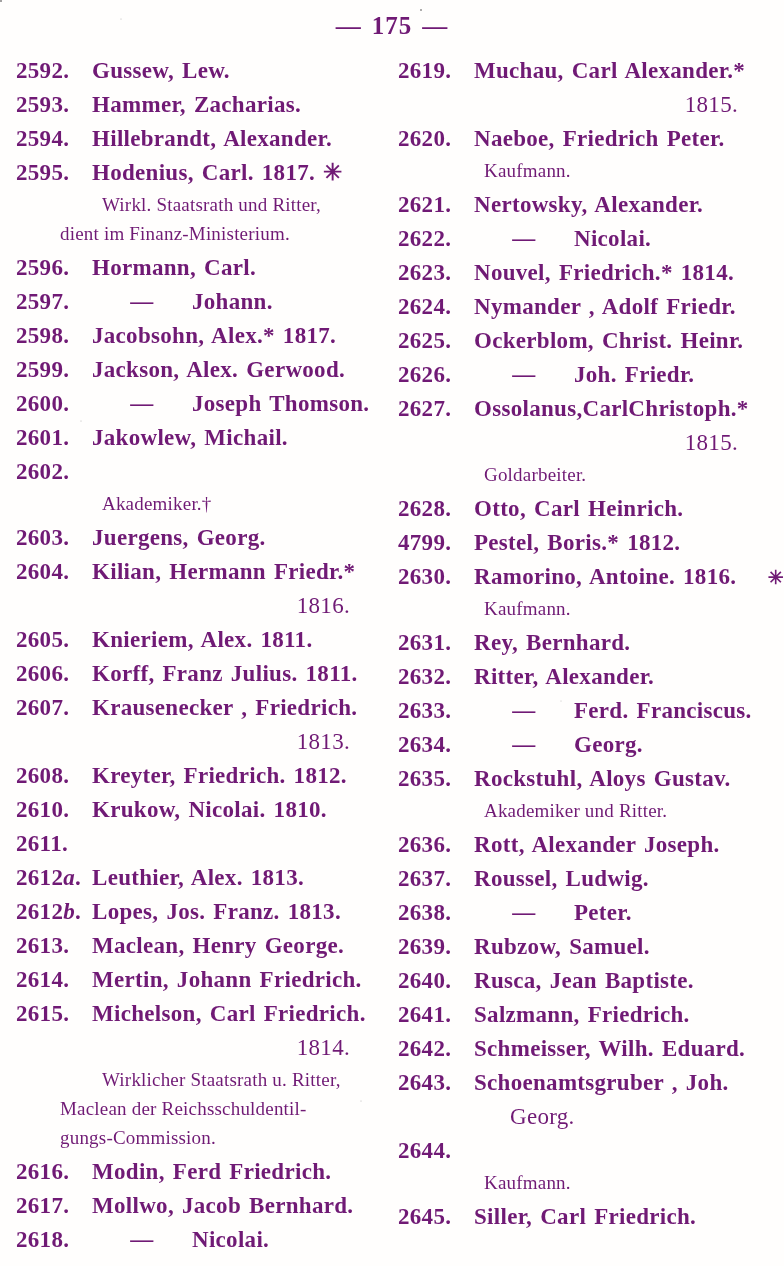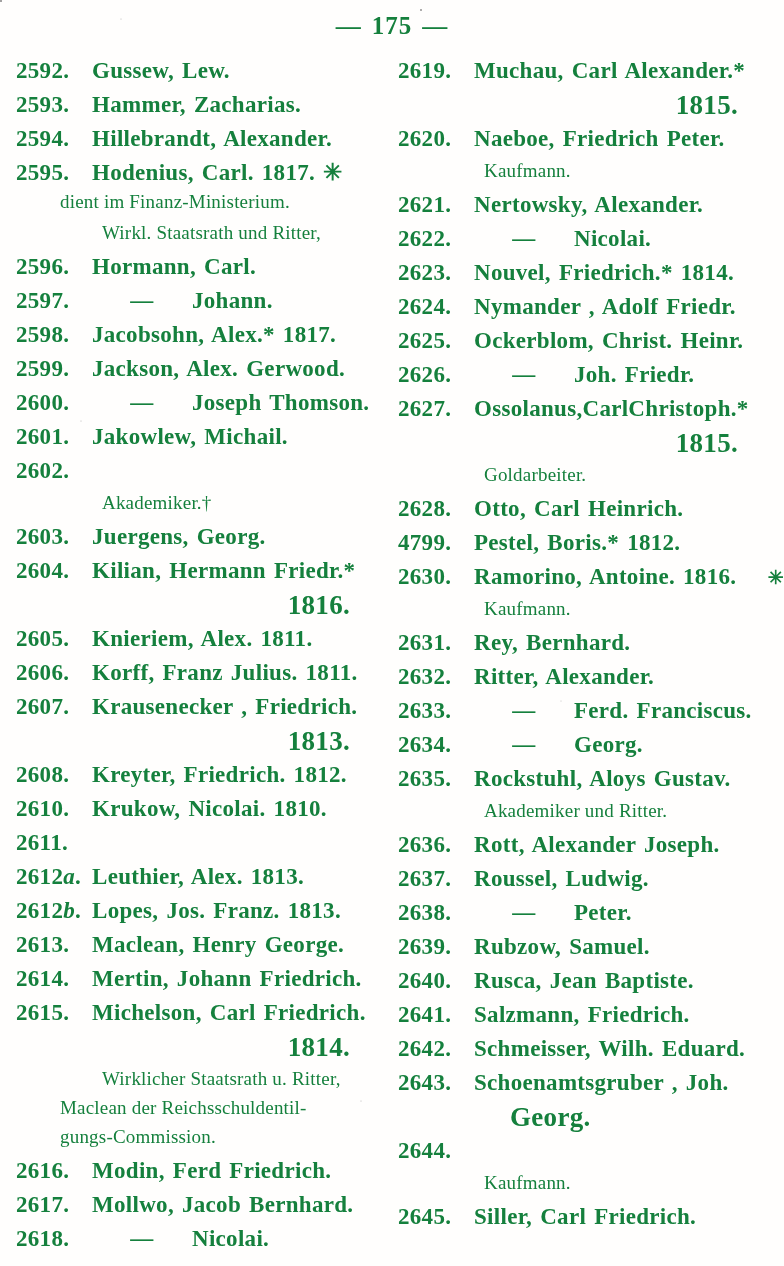--- a/index.html
+++ b/index.html
@@ -1,20 +1,20 @@
 <!DOCTYPE html>
 <html><head>
 <meta charset="utf-8">
 <style>
   html,body{margin:0;padding:0;background:#ffffff;}
   .page{
     position:relative;
     width:784px;height:1266px;
     background:#fffefd;
-    color:#15803d;
+    color:#701a75;
     font-family:"Liberation Serif", serif;
     overflow:hidden;
   }
   .header{
     position:absolute;top:12px;left:0;right:0;
     text-align:center;
     font-size:25px;font-weight:bold;letter-spacing:1px;
   }
   .header .h-dash{margin:0 10px;}
   .col{position:absolute;top:54px;}
@@ -27,21 +27,21 @@
     line-height:34px;
     letter-spacing:0.3px;word-spacing:2px;
     white-space:nowrap;
   }
   .num{flex:0 0 76px;}
   .num em{font-style:italic;font-weight:bold;}
   .ditto{flex:0 0 100px;text-align:center;}
   .name{flex:0 1 auto;}
   .star-right{position:absolute;right:-8px;top:1px;font-size:19px;}
   .cont{
-    font-size:27px;font-weight:bold;line-height:34px;
+    font-size:23px;font-weight:normal;line-height:34px;
     letter-spacing:0.3px;
   }
   .cont-right{text-align:right;padding-right:38px;}
   .cont-indent{padding-left:112px;}
   .note{
     font-size:19px;font-weight:normal;
     line-height:28px;letter-spacing:0.2px;
     margin:1px 0 3px 86px;
     white-space:nowrap;
   }
@@ -83,22 +83,22 @@
         <span class="name">Hammer, Zacharias.</span>
       </div>
       <div class="entry-row">
         <span class="num">2594.</span>
         <span class="name">Hillebrandt, Alexander.</span>
       </div>
       <div class="entry-row">
         <span class="num">2595.</span>
         <span class="name">Hodenius, Carl. 1817. ✳</span>
       </div>
+      <div class="note">Wirkl. Staatsrath und Ritter,</div>
       <div class="note note-cont">dient im Finanz-Ministerium.</div>
-      <div class="note">Wirkl. Staatsrath und Ritter,</div>
       <div class="entry-row">
         <span class="num">2596.</span>
         <span class="name">Hormann, Carl.</span>
       </div>
       <div class="entry-row">
         <span class="num">2597.</span>
         <span class="ditto">—</span>
         <span class="name">Johann.</span>
       </div>
       <div class="entry-row">

